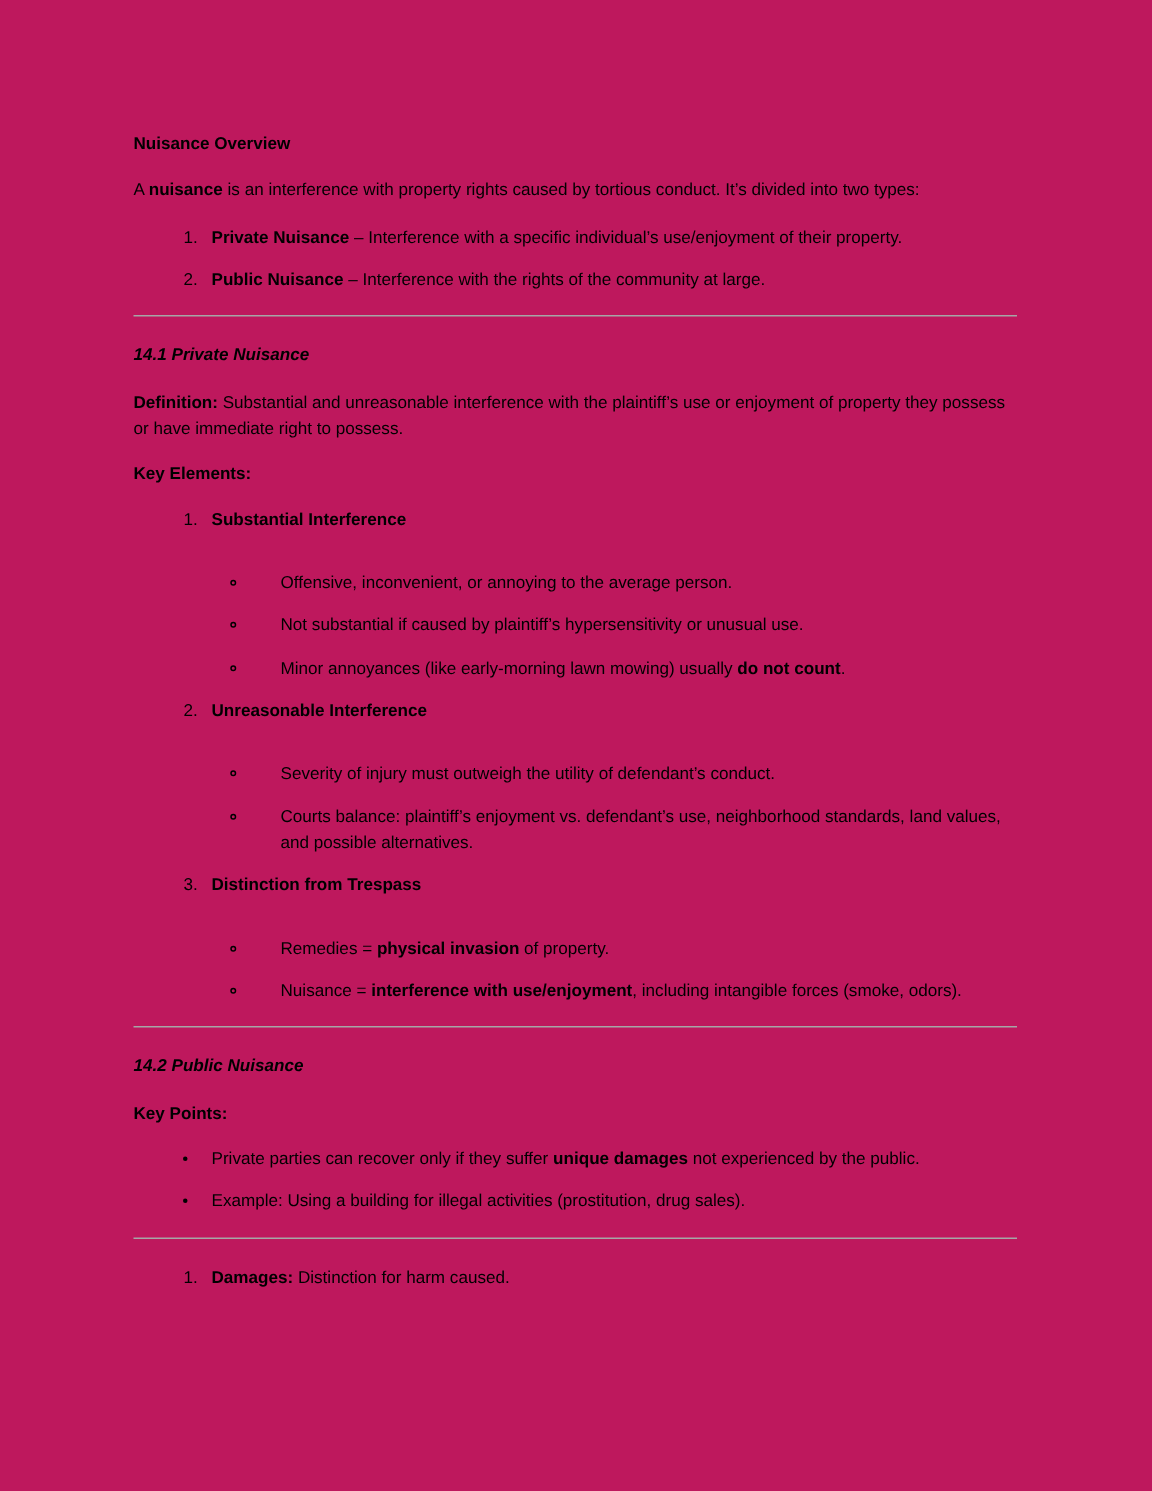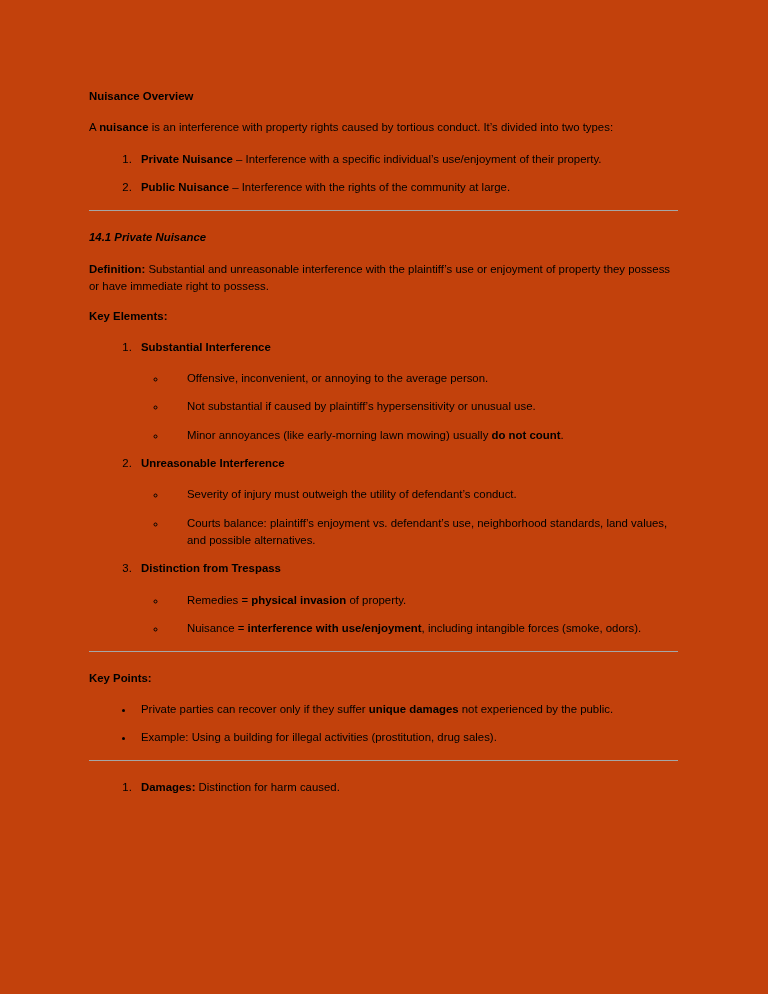--- a/index.html
+++ b/index.html
@@ -11,21 +11,21 @@
     width: 768px;
     height: 994px;
     font-family: "Liberation Sans", sans-serif;
     color: #000000;
     -webkit-font-smoothing: antialiased;
   }
   .page {
     position: relative;
     width: 768px;
     height: 994px;
-    background: #c2410c;
+    background: #be185d;
     box-sizing: border-box;
     padding: 88px 90px 40px 89px;
   }
   .doc {
     font-size: 11.4px;
     line-height: 1.52;
     color: #000;
   }
   p {
     margin: 0 0 13px 0;
@@ -56,21 +56,21 @@
     margin: 0 0 11px 0;
     padding-left: 6px;
   }
   ol.lvl1 > li::marker {
     font-weight: normal;
   }
 
   
   ul.lvl2 {
     list-style-type: circle;
-    margin: 14px 0 0 0;
+    margin: 25px 0 0 0;
     padding-left: 26px;
   }
   ul.lvl2 > li {
     margin: 0 0 11px 0;
     padding-left: 20px;
   }
   ul.lvl2 > li:last-child {
     margin-bottom: 2px;
   }
 
@@ -136,20 +136,21 @@
         <b>Distinction from Trespass</b>
         <ul class="lvl2">
           <li><span>Remedies = </span><b>physical invasion</b><span> of property.</span></li>
           <li><span>Nuisance = </span><b>interference with use/enjoyment</b><span>, including intangible forces (smoke, odors).</span></li>
         </ul>
       </li>
     </ol>
 
     <hr class="rule">
 
+    <div class="section-heading">14.2 Public Nuisance</div>
 
 
     <p><b>Key Points:</b></p>
 
     <ul class="bul">
       <li><span>Private parties can recover only if they suffer </span><b>unique damages</b><span> not experienced by the public.</span></li>
       <li><span>Example: Using a building for illegal activities (prostitution, drug sales).</span></li>
     </ul>
 
     <hr class="rule">

